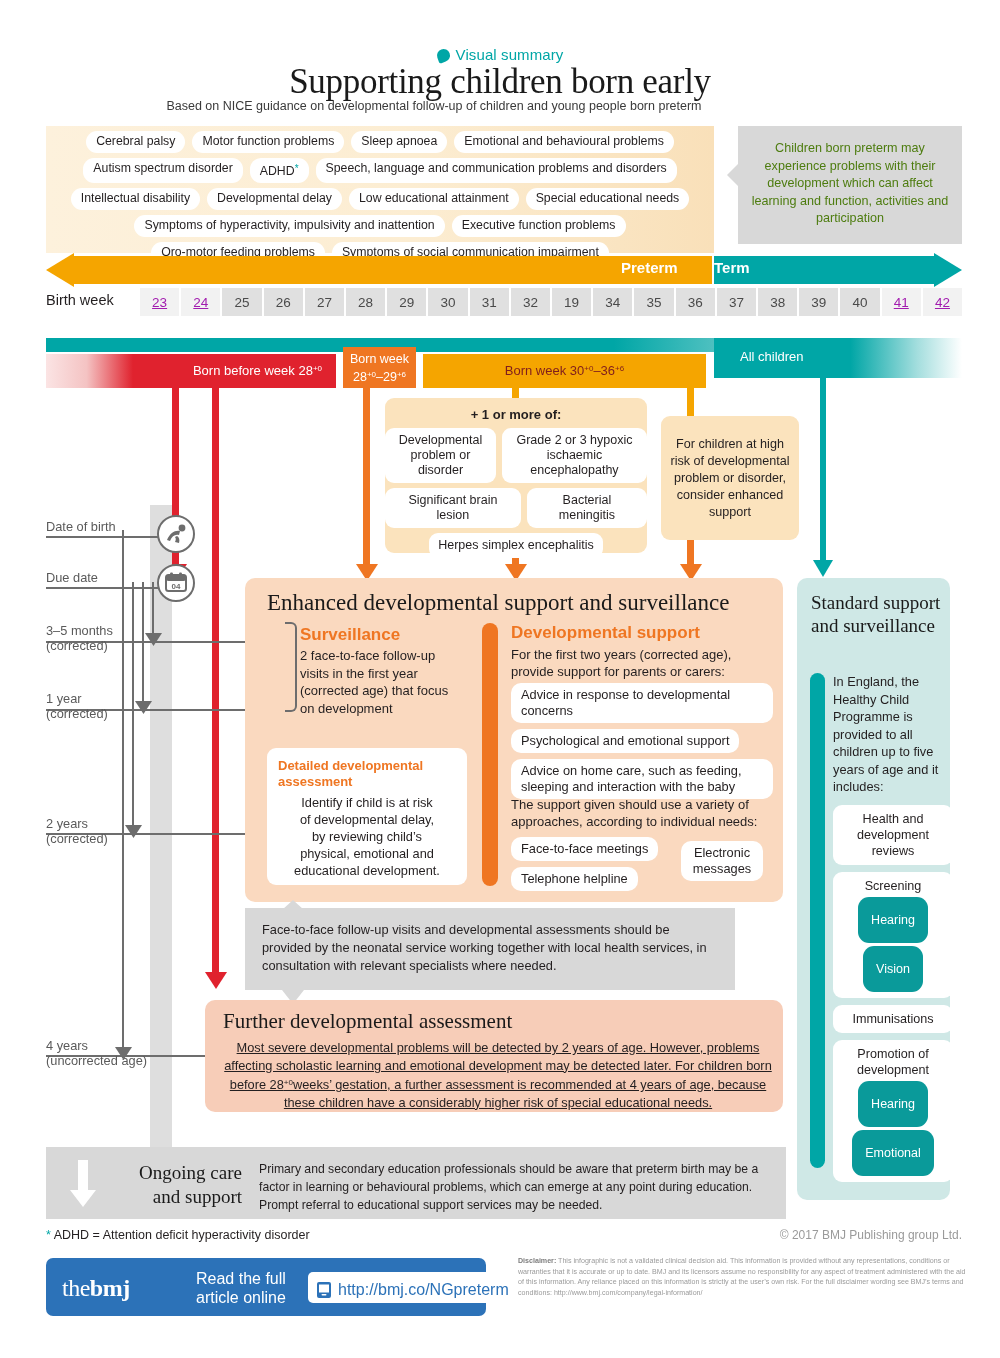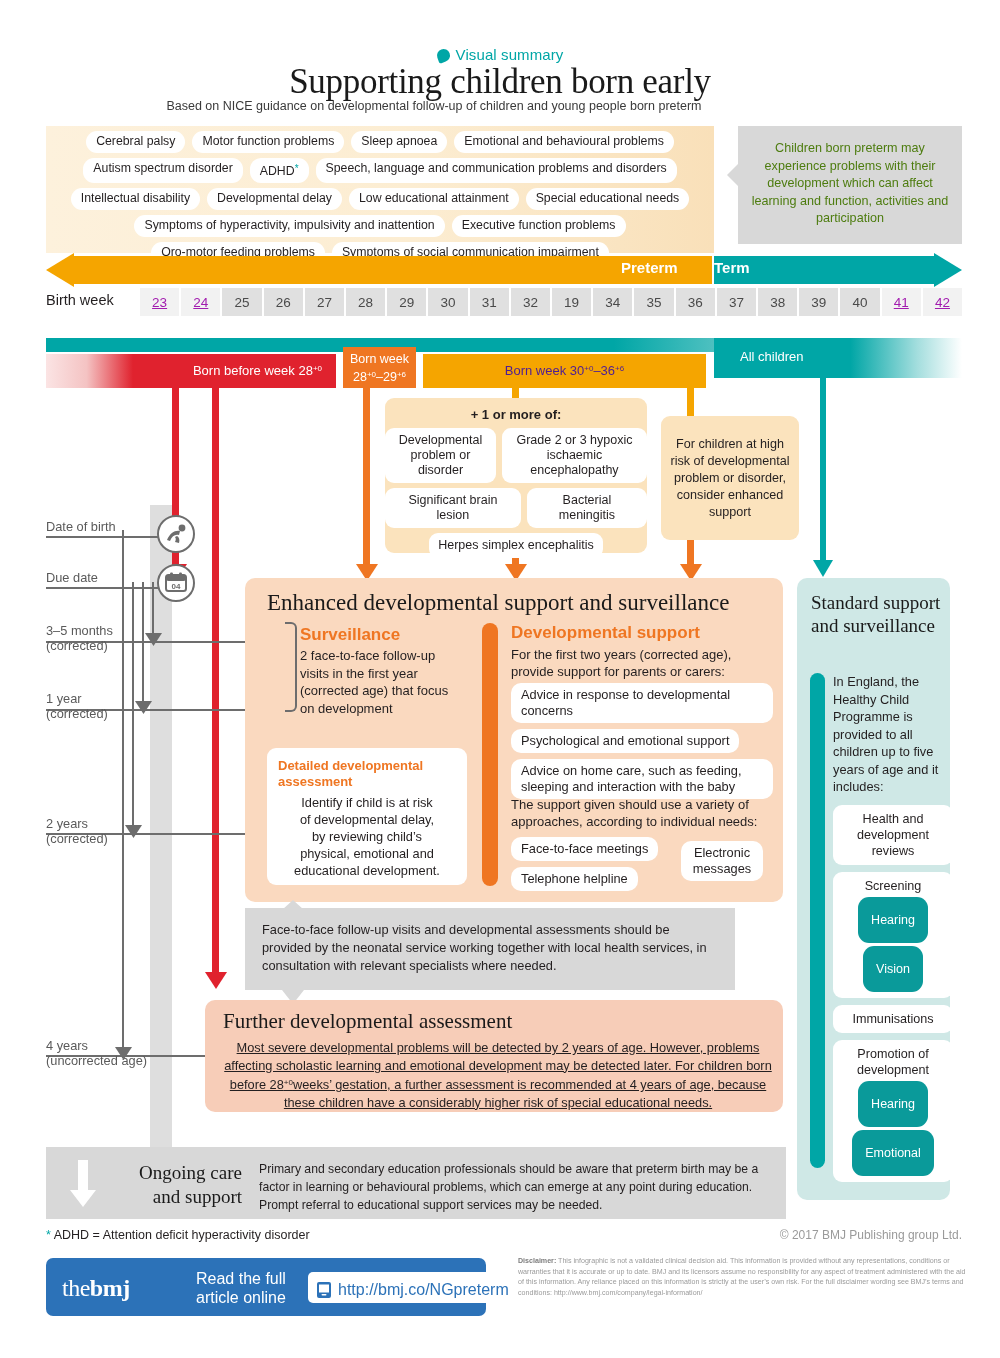--- a/index.html
+++ b/index.html
@@ -93,21 +93,21 @@
   #band-orange1 .blabel {
     position:absolute; left:0; top:5px; width:73px; text-align:center;
     color:#fff; font-size:12.5px; line-height:15px;
   }
 
   #band-orange2 {
     left:423px; top:354px; width:283px; height:34px; background:#f5a500;
   }
   #band-orange2 .blabel {
     position:absolute; left:0; top:9px; width:283px; text-align:center;
-    color:#4c1d95; font-size:13px;
+    color:#7f1d1d; font-size:13px;
   }
   sup.pl { font-size:8px; vertical-align:4px; }
 
   
   .vline { position:absolute; }
 
   
   #crit-box {
     left:385px; top:398px; width:262px; height:155px;
     background:#fbe3bd; border-radius:9px; padding-top:9px;

